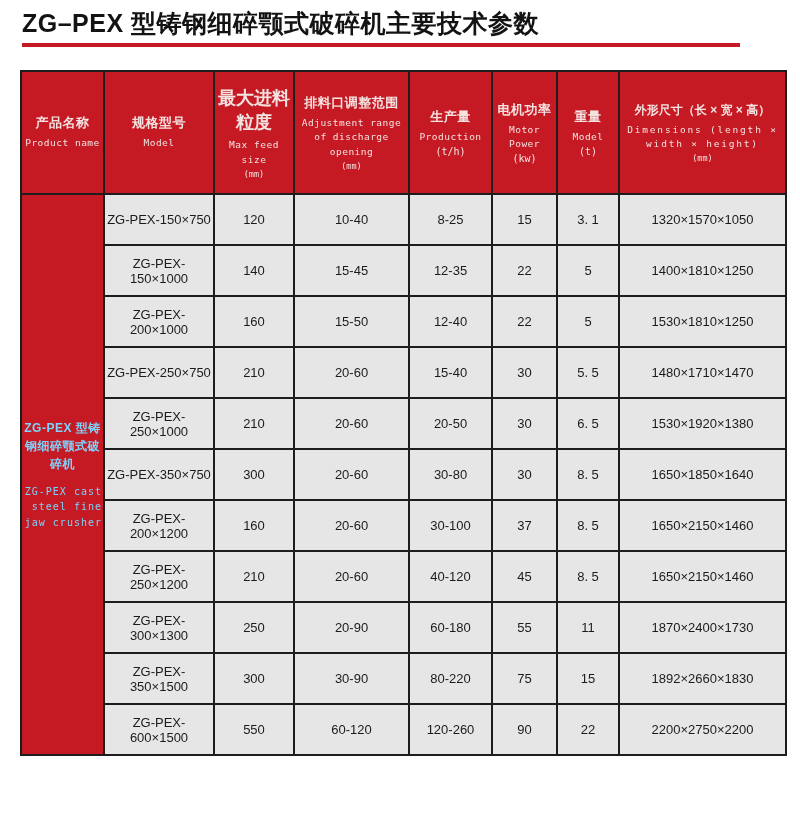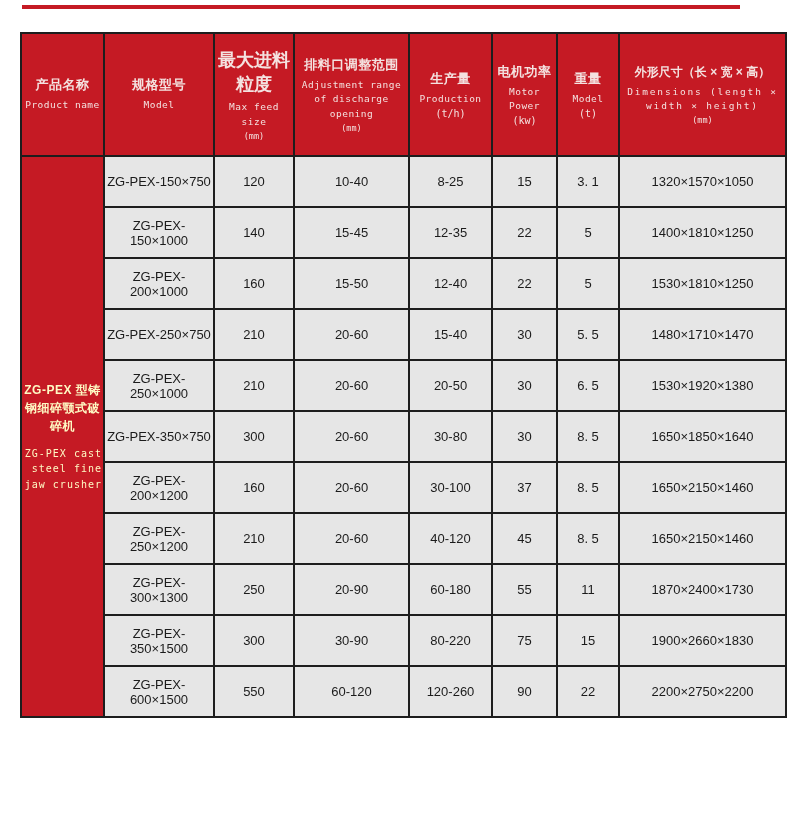--- a/index.html
+++ b/index.html
@@ -64,34 +64,35 @@
   .c3 .h-unit, .c4 .h-unit, .c8 .h-unit { font-size: 8.5px; }
 
   .spec tbody td {
     background: #e6e6e6;
     height: 51px;
     font-size: 13px;
     color: #1b1b1b;
   }
   .spec td.product-cell {
     background: #c51a24;
-    color: #fef9c3;
+    color: #7dd3fc;
     padding: 0 1px;
   }
   .p-zh { font-size: 12px; font-weight: bold; line-height: 1.5; letter-spacing: 0.5px; }
   .p-en {
     font-family: "DejaVu Sans Mono", monospace;
     font-size: 10px; letter-spacing: 1px; line-height: 1.55; margin-top: 11px; text-align: right;
   }
 </style>
 </head>
 <body>
 
 <div class="page">
 
+  <div class="title-zh">ZG–PEX 型铸钢细碎颚式破碎机主要技术参数</div>
   <div class="rule"></div>
 
   <table class="spec">
     <colgroup>
       <col style="width:83px">
         <col style="width:110px">
         <col style="width:80px">
         <col style="width:115px">
       <col style="width:83px">
         <col style="width:65px">
@@ -226,21 +227,21 @@
           <td>11</td>
           <td>1870×2400×1730</td>
         </tr>
         <tr>
           <td>ZG-PEX-350×1500</td>
           <td>300</td>
           <td>30-90</td>
           <td>80-220</td>
           <td>75</td>
           <td>15</td>
-          <td>1900×2660×1830</td>
+          <td>1892×2660×1830</td>
         </tr>
         <tr>
           <td>ZG-PEX-600×1500</td>
           <td>550</td>
           <td>60-120</td>
           <td>120-260</td>
           <td>90</td>
           <td>22</td>
           <td>2200×2750×2200</td>
         </tr>

